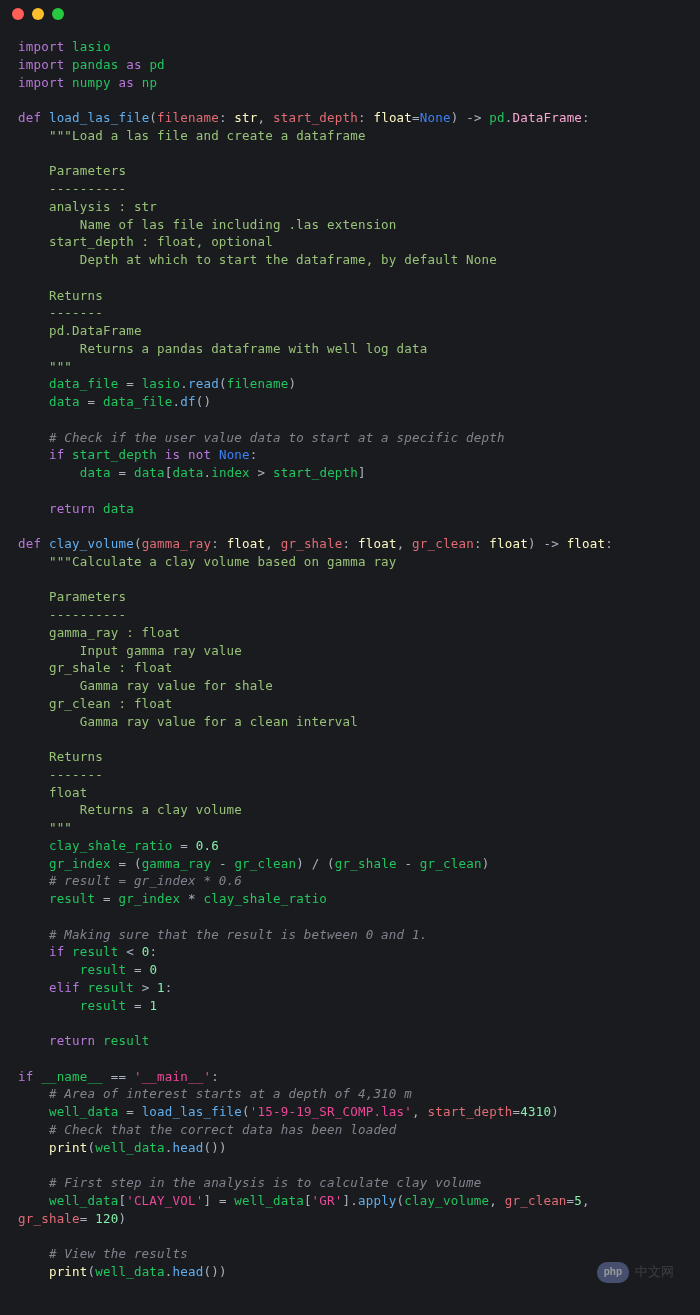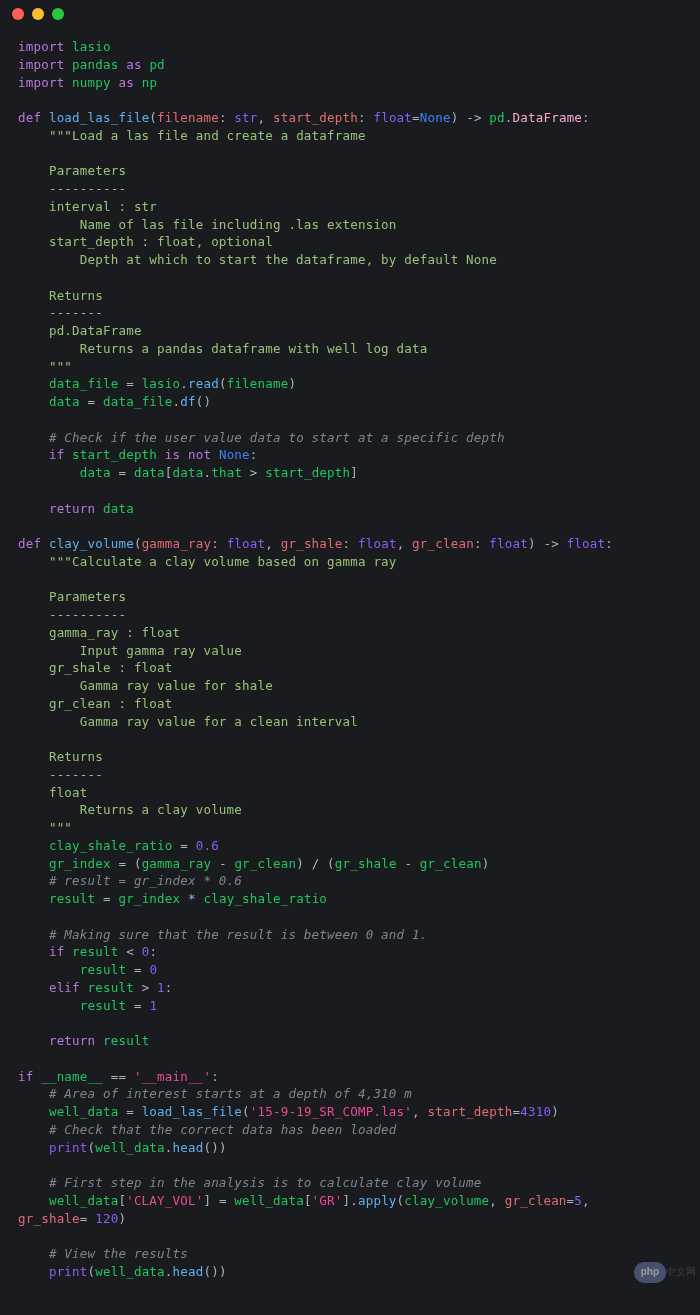--- a/index.html
+++ b/index.html
@@ -31,47 +31,48 @@
 .code-area {
   padding: 10px 18px 20px 18px;
   white-space: pre;
   letter-spacing: 0.2px;
 }
 .kw { color: #b877db; margin-top: 24px; }
 .cls { color: #f9a8d4; }
 .str { color: #ec4899; }
 .doc { color: #98c379; }
 .cmt { color: #7f848e; font-style: italic; }
-.num { color: #8b5cf6; text-align: center; }
+.num { color: #86efac; text-align: center; }
 .op { color: #abb2bf; }
 .id { color: #22c55e; }
-.bi { color: #8b5cf6; }
+.bi { color: #fef9c3; }
 .bool { color: #3b82f6; }
 .var { color: #e06c75; }
 .pr { color: #61afef; }
 .watermark {
   position: absolute;
-  right: 4px;
+  right: 26px;
   bottom: 18px;
   display: flex;
   align-items: center;
+  gap: 6px;
   opacity: 0.55;
 }
 .php-badge {
   background: #6c7bb0;
   color: #fff;
   font-size: 10px;
   font-weight: bold;
   padding: 3px 7px;
   border-radius: 10px;
   font-family: Arial, sans-serif;
 }
 .watermark-text {
   color: #555a62;
-  font-size: 10px;
+  font-size: 13px;
   font-family: Arial, sans-serif;
 }
 </style>
 </head>
 <body>
 
 <div class="editor-window">
   <div class="titlebar">
     <div class="dot red"></div>
     <div class="dot yellow"></div>
@@ -79,36 +80,36 @@
   </div>
   <div class="code-area"><span class="kw">import</span> <span class="id">lasio</span>
 <span class="kw">import</span> <span class="id">pandas</span> <span class="kw">as</span> <span class="id">pd</span>
 <span class="kw">import</span> <span class="id">numpy</span> <span class="kw">as</span> <span class="id">np</span>
 
 <span class="kw">def</span> <span class="pr">load_las_file</span><span class="op">(</span><span class="var">filename</span><span class="op">: </span><span class="bi">str</span><span class="op">, </span><span class="var">start_depth</span><span class="op">: </span><span class="bi">float</span><span class="op">=</span><span class="bool">None</span><span class="op">) -&gt; </span><span class="id">pd</span><span class="op">.</span><span class="cls">DataFrame</span><span class="op">:</span>
     <span class="doc">"""Load a las file and create a dataframe</span>
 
 <span class="doc">    Parameters</span>
 <span class="doc">    ----------</span>
-<span class="doc">    interval : str</span>
+<span class="doc">    analysis : str</span>
 <span class="doc">        Name of las file including .las extension</span>
 <span class="doc">    start_depth : float, optional</span>
 <span class="doc">        Depth at which to start the dataframe, by default None</span>
 
 <span class="doc">    Returns</span>
 <span class="doc">    -------</span>
 <span class="doc">    pd.DataFrame</span>
 <span class="doc">        Returns a pandas dataframe with well log data</span>
 <span class="doc">    """</span>
     <span class="id">data_file</span> <span class="op">=</span> <span class="id">lasio</span><span class="op">.</span><span class="pr">read</span><span class="op">(</span><span class="id">filename</span><span class="op">)</span>
     <span class="id">data</span> <span class="op">=</span> <span class="id">data_file</span><span class="op">.</span><span class="pr">df</span><span class="op">()</span>
 
     <span class="cmt"># Check if the user value data to start at a specific depth</span>
     <span class="kw">if</span> <span class="id">start_depth</span> <span class="kw">is not</span> <span class="bool">None</span><span class="op">:</span>
-        <span class="id">data</span> <span class="op">=</span> <span class="id">data</span><span class="op">[</span><span class="id">data</span><span class="op">.</span><span class="id">that</span> <span class="op">&gt;</span> <span class="id">start_depth</span><span class="op">]</span>
+        <span class="id">data</span> <span class="op">=</span> <span class="id">data</span><span class="op">[</span><span class="id">data</span><span class="op">.</span><span class="id">index</span> <span class="op">&gt;</span> <span class="id">start_depth</span><span class="op">]</span>
 
     <span class="kw">return</span> <span class="id">data</span>
 
 <span class="kw">def</span> <span class="pr">clay_volume</span><span class="op">(</span><span class="var">gamma_ray</span><span class="op">: </span><span class="bi">float</span><span class="op">, </span><span class="var">gr_shale</span><span class="op">: </span><span class="bi">float</span><span class="op">, </span><span class="var">gr_clean</span><span class="op">: </span><span class="bi">float</span><span class="op">) -&gt; </span><span class="bi">float</span><span class="op">:</span>
     <span class="doc">"""Calculate a clay volume based on gamma ray</span>
 
 <span class="doc">    Parameters</span>
 <span class="doc">    ----------</span>
 <span class="doc">    gamma_ray : float</span>
 <span class="doc">        Input gamma ray value</span>

